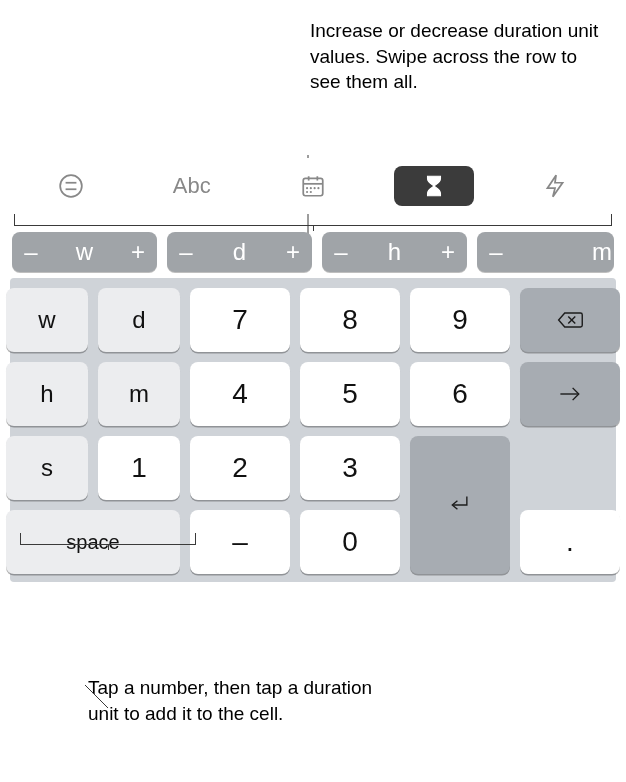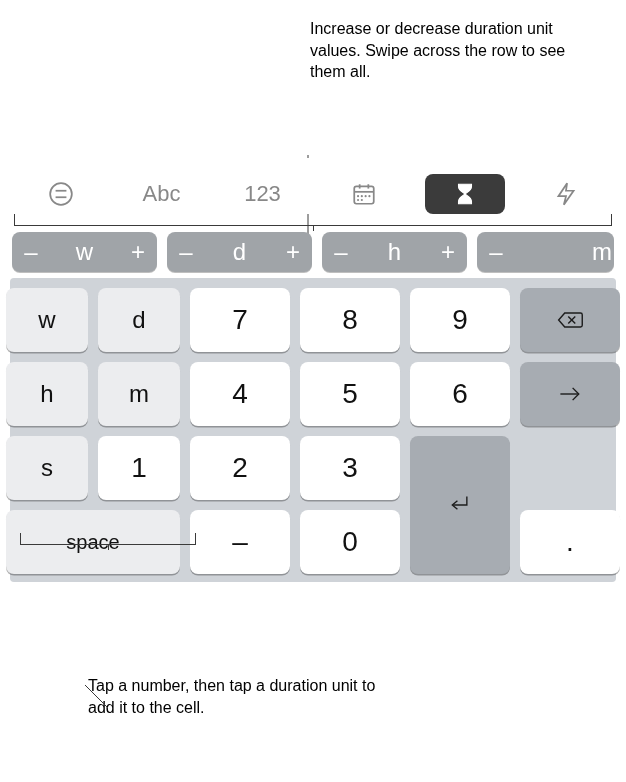--- a/index.html
+++ b/index.html
@@ -4,39 +4,39 @@
   <style>
     * { box-sizing: border-box; margin: 0; padding: 0; }
     body {
       width: 626px;
       height: 782px;
       font-family: -apple-system, "Helvetica Neue", Helvetica, Arial, sans-serif;
       background: #fff;
       color: #000;
       position: relative;
     }
-    .callout { position: absolute; font-size: 16px; line-height: 1.35; }
+    .callout { position: absolute; font-size: 19px; line-height: 1.35; }
     .callout-top { left: 310px; top: 18px; width: 290px; }
     .callout-bottom { left: 88px; top: 675px; width: 290px; }
 
     svg.callout-line { position: absolute; overflow: visible; pointer-events: none; }
 
     
     .kb-wrap {
       position: absolute;
       left: 0;
       top: 158px;
       width: 626px;
       padding: 0 10px;
     }
 
     .mode-bar {
       height: 56px;
       display: flex;
-      align-items: flex-end;
+      align-items: center;
       justify-content: space-around;
       background: #fff;
     }
     .mode-item {
       display: flex; align-items: center; justify-content: center;
       width: 80px; height: 40px;
       font-size: 22px; color: #888; border-radius: 8px;
     }
     .mode-item.active { background: #3b3b3b; color: #fff; }
     .mode-icon svg { width: 26px; height: 26px; stroke: currentColor; fill: none; }
@@ -145,21 +145,20 @@
 
   <div class="mode-bar">
     <div class="mode-item mode-icon">
       <svg viewBox="0 0 24 24">
           <circle cx="12" cy="12" r="10" stroke-width="1.6"></circle>
           <line x1="7" y1="9" x2="17" y2="9" stroke-width="1.6"></line>
           <line x1="7" y1="15" x2="17" y2="15" stroke-width="1.6"></line>
         </svg>
     </div>
     <div class="mode-item">Abc</div>
-    <div class="mode-item">123</div>
     <div class="mode-item mode-icon">
       <svg viewBox="0 0 24 24">
           <rect x="3" y="5" width="18" height="16" rx="2" stroke-width="1.6"></rect>
           <line x1="3" y1="10" x2="21" y2="10" stroke-width="1.6"></line>
           <line x1="8" y1="3" x2="8" y2="7" stroke-width="1.6"></line>
           <line x1="16" y1="3" x2="16" y2="7" stroke-width="1.6"></line>
           <line x1="6.5" y1="14" x2="6.5" y2="14" stroke-width="2" stroke-linecap="round"></line>
           <line x1="10" y1="14" x2="10" y2="14" stroke-width="2" stroke-linecap="round"></line>
           <line x1="13.5" y1="14" x2="13.5" y2="14" stroke-width="2" stroke-linecap="round"></line>
           <line x1="17" y1="14" x2="17" y2="14" stroke-width="2" stroke-linecap="round"></line>

